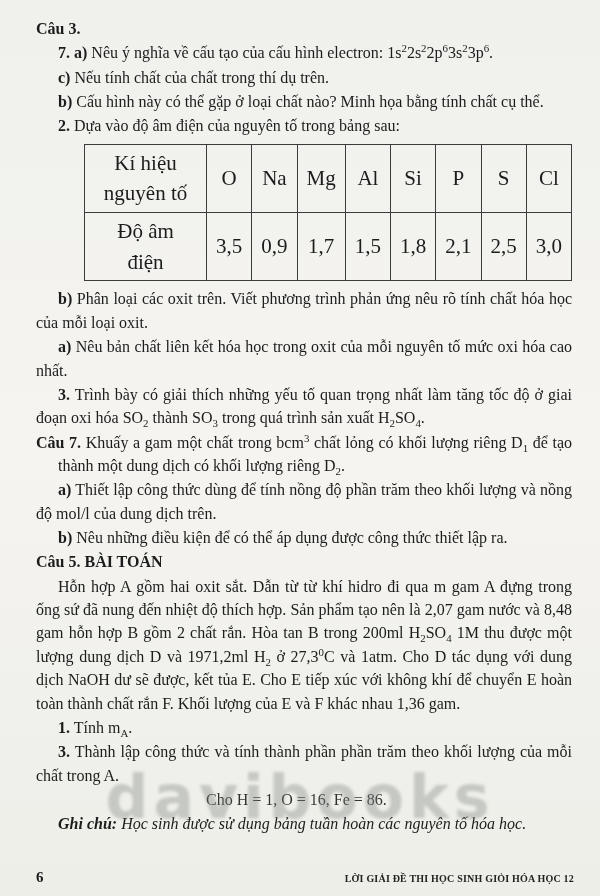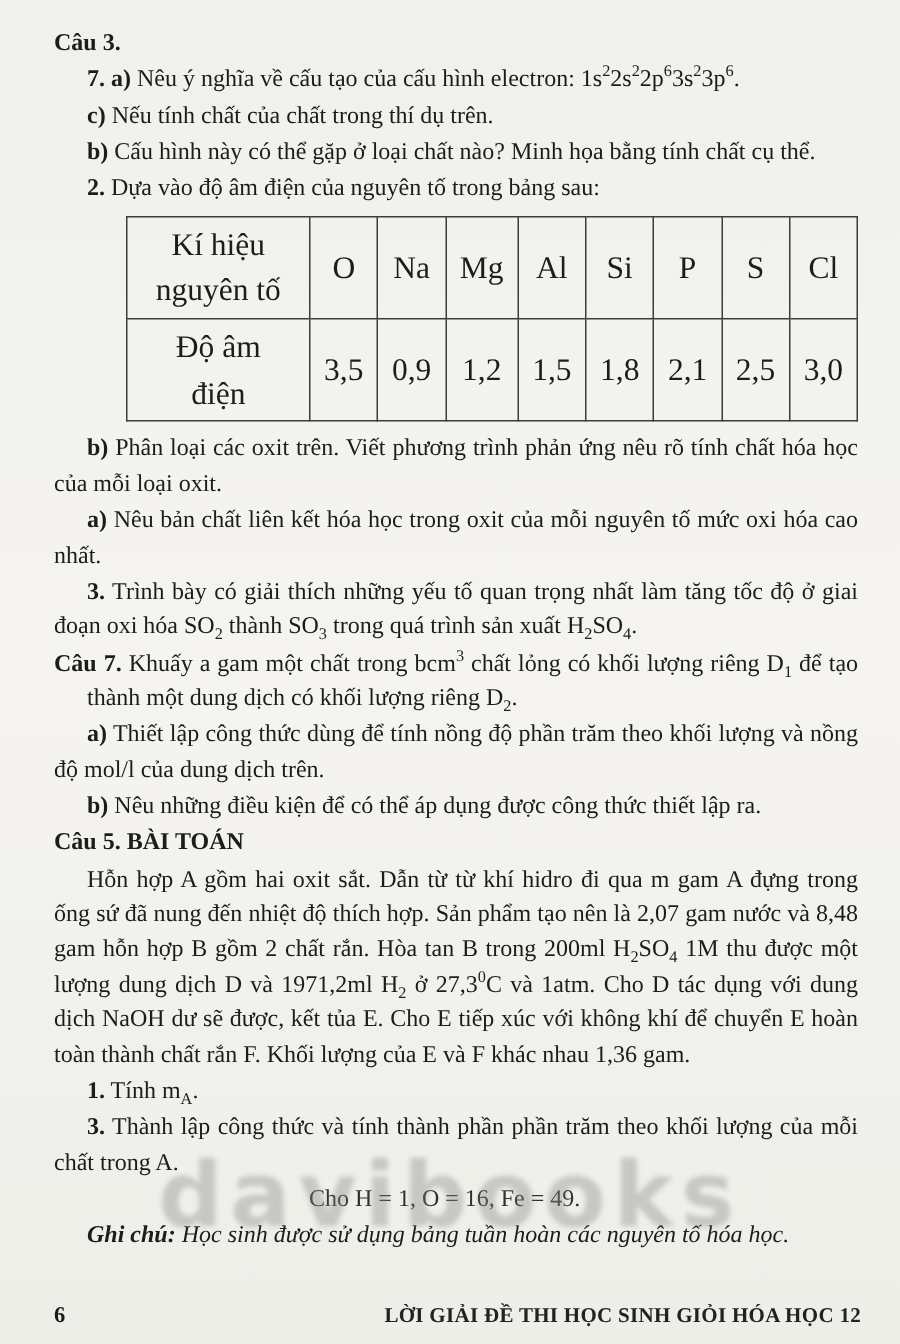--- a/index.html
+++ b/index.html
@@ -54,21 +54,21 @@
     user-select: none;
   }
   .footer {
     position: absolute;
     left: 36px; right: 26px; bottom: 10px;
     display: flex;
     justify-content: space-between;
     align-items: baseline;
   }
   .page-num { font-weight: bold; font-size: 15px; }
-  .running-title { font-weight: bold; font-size: 14px; letter-spacing: .2px; color: #222; }
+  .running-title { font-weight: bold; font-size: 10px; letter-spacing: .2px; color: #222; }
 </style>
 </head>
 <body>
 
 <div class="page">
 
   <p class="cau"><b class="lead">Câu 3.</b></p>
 
   <p class="item"><b class="lead">7. a)</b> <span>Nêu ý nghĩa về cấu tạo của cấu hình electron: 1s<sup>2</sup>2s<sup>2</sup>2p<sup>6</sup>3s<sup>2</sup>3p<sup>6</sup>.</span></p>
 
@@ -88,21 +88,21 @@
       <td>Al</td>
       <td>Si</td>
       <td>P</td>
       <td>S</td>
       <td>Cl</td>
     </tr>
     <tr>
       <td class="rowlabel">Độ âm điện</td>
       <td>3,5</td>
       <td>0,9</td>
-      <td>1,2</td>
+      <td>1,7</td>
       <td>1,5</td>
       <td>1,8</td>
       <td>2,1</td>
       <td>2,5</td>
       <td>3,0</td>
     </tr>
   </tbody>
     </table>
 
   <p class="item"><b class="lead">b)</b> <span>Phân loại các oxit trên. Viết phương trình phản ứng nêu rõ tính chất hóa học của mỗi loại oxit.</span></p>
@@ -119,21 +119,21 @@
 
   <p class="cau"><b class="lead">Câu 5. BÀI TOÁN</b></p>
 
   <p class="body"><span>Hỗn hợp A gồm hai oxit sắt. Dẫn từ từ khí hidro đi qua m gam A đựng trong ống sứ đã nung đến nhiệt độ thích hợp. Sản phẩm tạo nên là 2,07 gam nước và 8,48 gam hỗn hợp B gồm 2 chất rắn. Hòa tan B trong 200ml H<sub>2</sub>SO<sub>4</sub> 1M thu được một lượng dung dịch D và 1971,2ml H<sub>2</sub> ở 27,3<sup>0</sup>C và 1atm. Cho D tác dụng với dung dịch NaOH dư sẽ được, kết tủa E. Cho E tiếp xúc với không khí để chuyển E hoàn toàn thành chất rắn F. Khối lượng của E và F khác nhau 1,36 gam.</span></p>
 
   <p class="item"><b class="lead">1.</b> <span>Tính m<sub>A</sub>.</span></p>
 
 
   <p class="item"><b class="lead">3.</b> <span>Thành lập công thức và tính thành phần phần trăm theo khối lượng của mỗi chất trong A.</span></p>
 
-  <p class="formula"><span>Cho H = 1, O = 16, Fe = 49.</span></p>
+  <p class="formula"><span>Cho H = 1, O = 16, Fe = 86.</span></p>
 
   <p class="note"><b class="lead">Ghi chú:</b> <span>Học sinh được sử dụng bảng tuần hoàn các nguyên tố hóa học.</span></p>
 
 </div>
 
 <div class="watermark">davibooks</div>
 
 <div class="footer">
   <span class="page-num">6</span>
   <span class="running-title">LỜI GIẢI ĐỀ THI HỌC SINH GIỎI HÓA HỌC 12</span>

